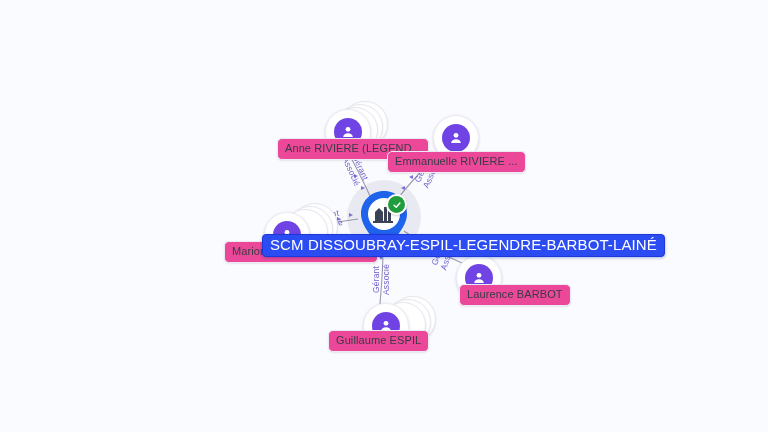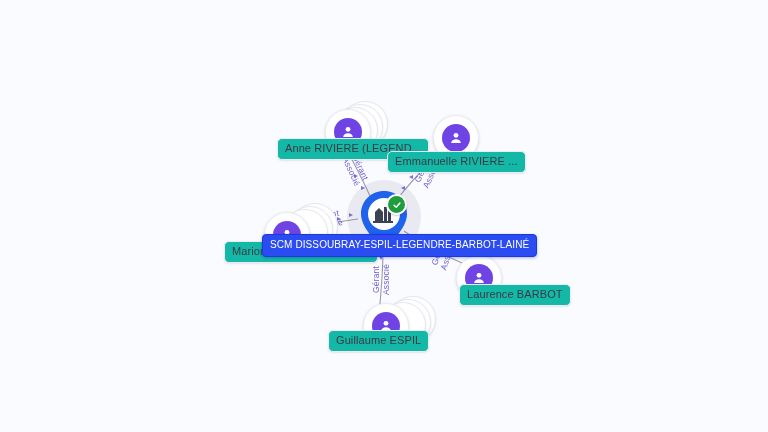--- a/index.html
+++ b/index.html
@@ -29,21 +29,21 @@
   .avatar{
     width:28px;height:28px;border-radius:50%;
     background:#7044e4;
     display:flex;align-items:center;justify-content:center;
   }
   .avatar svg{display:block;}
 
   
   .pill{
     position:absolute;
-    background:#14b8a6;
+    background:#ec4899;
     border:1px solid #eceaf2;
     border-radius:5px;
     padding:3px 7px 4px 7px;
     font-size:11px;
     line-height:13px;
     color:#3a3a46;
     white-space:nowrap;
     box-shadow:0 1px 2px rgba(35,40,70,.10);
     letter-spacing:.1px;
   }
@@ -61,21 +61,21 @@
     box-shadow:0 1px 2px rgba(0,0,0,.2);
   }
 
   
   .sel-label{
     position:absolute;
     background:#2b4cf2;
     border:1px solid #1b38d8;
     border-radius:4px;
     color:#ffffff;
-    font-size:10px;
+    font-size:15px;
     line-height:14px;
     padding:3px 7px 4px 7px;
     white-space:nowrap;
     letter-spacing:.1px;
     box-shadow:0 1px 3px rgba(20,40,160,.35);
   }
 
   
   .edge-label{
     position:absolute;

